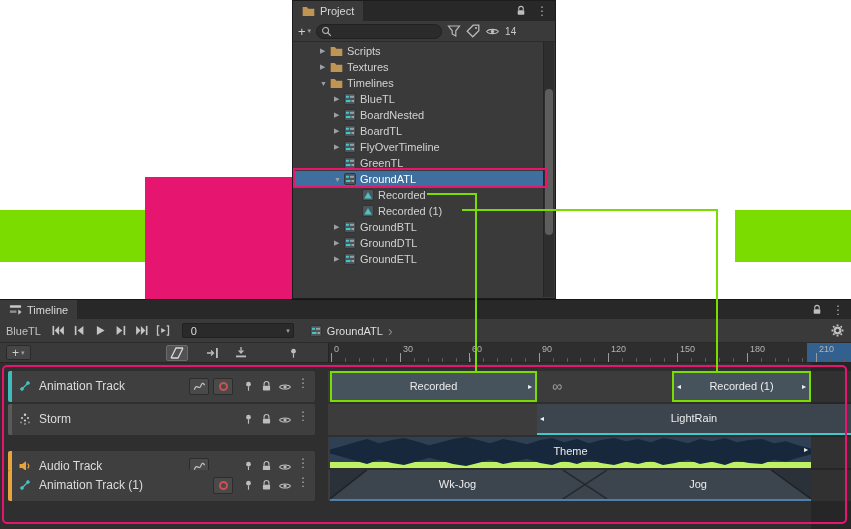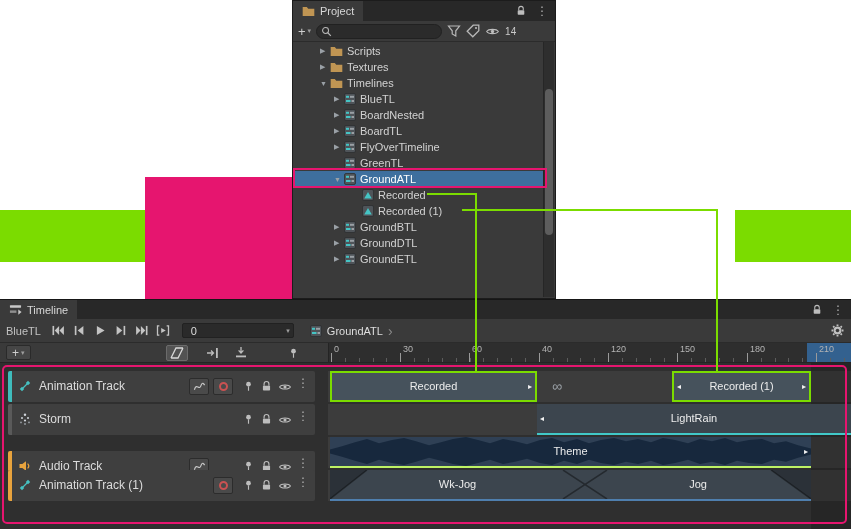--- a/index.html
+++ b/index.html
@@ -82,21 +82,21 @@
   .hico{position:absolute;top:9px;display:flex;}
   .hkebab{position:absolute;top:6px;right:6px;}
   .rec{width:9px;height:9px;border:2px solid #c95252;border-radius:50%;}
 
   .clip{position:absolute;font-size:11px;color:#ececec;text-align:center;z-index:2;}
   .c-rec {left:2px;  top:0;width:207px;height:31px;line-height:27px;background:#46525c;border:2px solid #7bdc00;}
   .c-rec1{left:344px;top:0;width:139px;height:31px;line-height:27px;background:#46525c;border:2px solid #7bdc00;}
   .inf{position:absolute;left:219px;top:0;width:20px;height:31px;line-height:30px;text-align:center;
        font-size:14px;color:#9aa0a6;z-index:2;}
   .c-light{left:209px;top:0;width:314px;height:31px;line-height:29px;background:#3c454e;border-bottom:2px solid #41c8c8;}
-  .c-theme{left:2px;top:0;width:481px;height:31px;background:#2f4055;border-bottom:2px solid #bef264;}
+  .c-theme{left:2px;top:0;width:481px;height:31px;background:#2f4055;border-bottom:6px solid #bef264;}
   .theme-label{position:relative;z-index:2;line-height:29px;display:block;}
   .wave{position:absolute;left:0;top:0;width:100%;height:29px;z-index:1;}
   .c-jogbar{left:2px;top:0;width:481px;height:31px;background:#3c454e;border-bottom:2px solid #4f7fae;}
   .jog-svg{position:absolute;left:0;top:0;width:481px;height:29px;z-index:1;}
   .jog-label{position:absolute;top:0;height:29px;line-height:29px;z-index:2;text-align:center;}
   .cmark{position:absolute;z-index:3;font-size:8px;color:#f2f2f2;top:0;height:100%;display:flex;align-items:center;}
   .ml{left:3px;}.mr{right:3px;}
 </style>
 </head>
 <body>
@@ -482,21 +482,21 @@
       <div class="ruler">
         <div class="ruler-end"></div>
         <div class="ruler-minor"></div>
         <span class="rtick" style="left:2px"></span>
           <span class="rlabel" style="left:5px">0</span>
         <span class="rtick" style="left:71px"></span>
           <span class="rlabel" style="left:74px">30</span>
         <span class="rtick" style="left:140px"></span>
           <span class="rlabel" style="left:143px">60</span>
         <span class="rtick" style="left:210px"></span>
-          <span class="rlabel" style="left:213px">40</span>
+          <span class="rlabel" style="left:213px">90</span>
         <span class="rtick" style="left:279px"></span>
           <span class="rlabel" style="left:282px">120</span>
         <span class="rtick" style="left:348px"></span>
           <span class="rlabel" style="left:351px">150</span>
         <span class="rtick" style="left:418px"></span>
           <span class="rlabel" style="left:421px">180</span>
         <span class="rtick" style="left:487px"></span>
           <span class="rlabel" style="left:490px">210</span>
       </div>
     </div>

